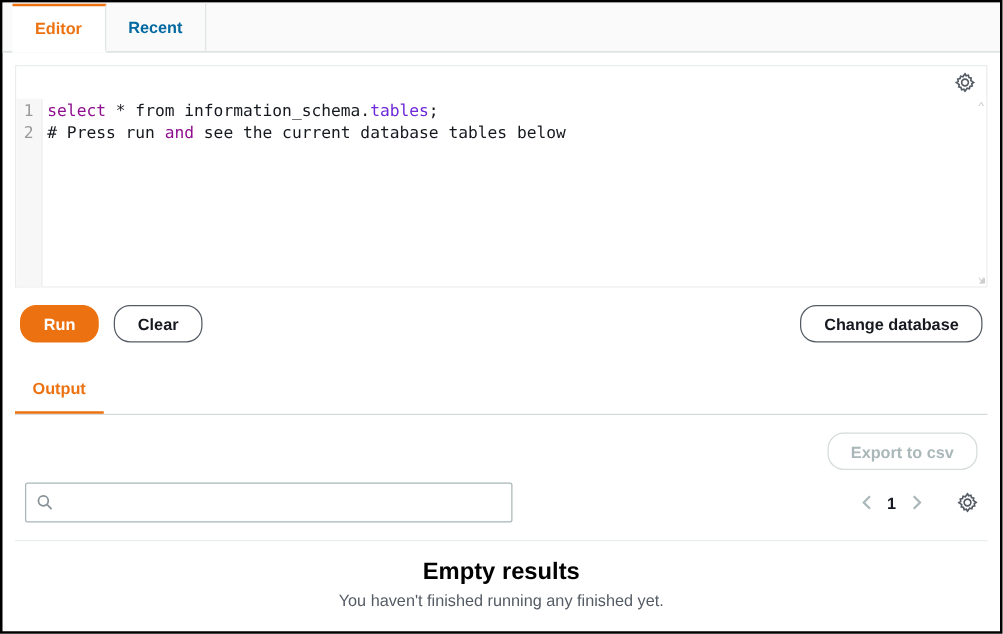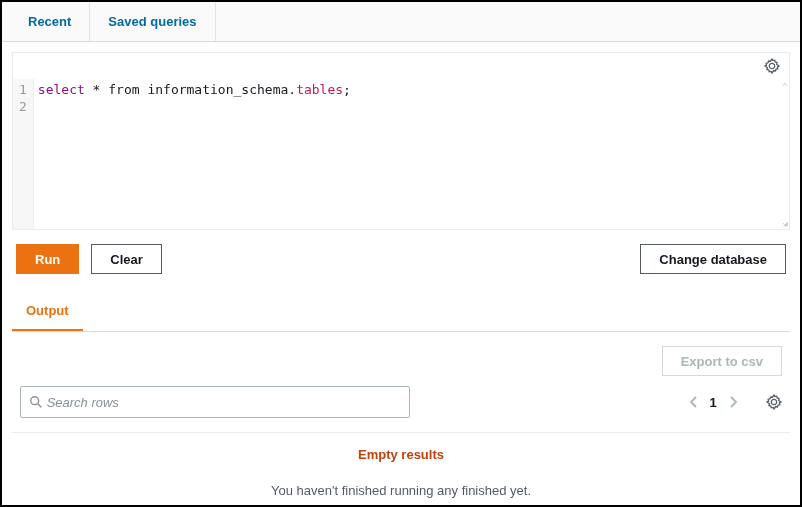--- a/index.html
+++ b/index.html
@@ -7,66 +7,66 @@
     .tabs{display:flex;align-items:stretch;border-bottom:1px solid #d5dbdb;background:#fafafa;height:40px;padding-left:8px}
     .tab{display:flex;align-items:center;padding:0 18px;font-weight:700;color:#0369a1;cursor:pointer;border-right:1px solid #e0e4e4}
     .tab.active{color:#ec7211;background:#fff;border-top:2px solid #ec7211;margin-top:0;border-bottom:2px solid #fff;position:relative;top:1px}
     .editor-wrap{position:relative;margin:10px 10px 0 10px;border:1px solid #eaeded}
     .gear-row{display:flex;justify-content:flex-end;padding:4px 8px}
     .gear-btn{width:18px;height:18px;display:flex;align-items:center;justify-content:center;cursor:pointer;color:#545b64}
     .code{display:flex;font-family:Consolas,Menlo,monospace;font-size:13px;background:#fff;height:150px;position:relative}
     .gutter{background:#f7f7f7;color:#999;text-align:right;padding:2px 6px 0 6px;user-select:none;line-height:17px;border-right:1px solid #eee}
     .lines{padding:2px 4px;line-height:17px;white-space:pre}
     .kw{color:#8f0e8f}
-    .ident{color:#be185d}
+    .ident{color:#6d28d9}
     .scroll-handle{position:absolute;right:1px;top:2px;color:#ccc;font-size:10px}
     .scroll-handle.bot{top:auto;bottom:2px}
     .corner{position:absolute;right:1px;bottom:1px;font-size:8px;color:#ccc}
     .btnrow{display:flex;align-items:center;padding:14px 14px;gap:12px}
-    .btn{height:30px;padding:0 18px;font-weight:700;border-radius:0;cursor:pointer;font-size:13px}
+    .btn{height:30px;padding:0 18px;font-weight:700;border-radius:13px;cursor:pointer;font-size:13px}
     .btn-primary{background:#ec7211;color:#fff;border:1px solid #ec7211}
     .btn-normal{background:#fff;color:#16191f;border:1px solid #545b64}
     .btn-disabled{background:#fff;color:#aab7b8;border:1px solid #d5dbdb;cursor:default}
     .spacer{flex:1}
     .outtabs{display:flex;align-items:stretch;border-bottom:1px solid #d5dbdb;margin:4px 10px;height:40px}
     .outtab{display:flex;align-items:center;padding:0 14px;font-weight:700;color:#ec7211;border-bottom:2px solid #ec7211}
     .resultbar{display:flex;align-items:center;justify-content:flex-end;padding:10px 18px;gap:8px}
     .searchrow{display:flex;align-items:center;padding:0 18px 14px 18px;gap:8px}
     .searchbox{display:flex;align-items:center;border:1px solid #aab7b8;border-radius:2px;height:32px;width:390px;padding:0 8px;color:#879196}
     .searchbox input{border:none;outline:none;flex:1;font-size:13px;color:#16191f;background:transparent}
     .searchbox input::placeholder{color:#879196;font-style:italic}
     .pager{display:flex;align-items:center;gap:10px;color:#879196;margin-left:auto}
     .pager .pg{font-weight:700;color:#16191f}
     .empty{padding:14px 0 24px 0;text-align:center;border-top:1px solid #eaeded;margin:0 10px}
-    .empty h4{font-size:13px;font-weight:700;color:#c2410c;margin-bottom:21px}
+    .empty h4{font-size:19px;font-weight:700;color:#000000;margin-bottom:4px}
     .empty p{color:#545b64}
     svg{display:block}
   </style>
 </head>
 <body>
 
 <div class="tabs">
+  <div class="tab active">Editor</div>
   <div class="tab">Recent</div>
-  <div class="tab">Saved queries</div>
 </div>
 
 <div class="editor-wrap">
   <div class="gear-row">
     <div class="gear-btn">
       <svg width="16" height="16" viewBox="0 0 16 16">
           <path fill="none" stroke="currentColor" stroke-width="1.3" d="M8 5.3A2.7 2.7 0 1 0 8 10.7 2.7 2.7 0 1 0 8 5.3M8 1l.9 1.6 1.8-.4.5 1.8 1.8.5-.4 1.8L15 8l-1.6.9.4 1.8-1.8.5-.5 1.8-1.8-.4L8 15l-.9-1.6-1.8.4-.5-1.8-1.8-.5.4-1.8L1 8l1.6-.9-.4-1.8 1.8-.5.5-1.8 1.8.4z"></path>
         </svg>
     </div>
   </div>
   <div class="code">
     <div class="gutter">
         <div>1</div>
         <div>2</div>
       </div>
-    <div class="lines"><div><span class="kw">select</span><span> * from information_schema.</span><span class="ident">tables</span><span>;</span></div></div>
+    <div class="lines"><div><span class="kw">select</span><span> * from information_schema.</span><span class="ident">tables</span><span>;</span></div><div><span># Press run </span><span class="kw">and</span><span> see the current database tables below</span></div></div>
     <div class="scroll-handle">⌃</div>
     <div class="scroll-handle bot">⌄</div>
     <div class="corner">◢</div>
   </div>
 </div>
 
 <div class="btnrow">
   <button class="btn btn-primary">Run</button>
   <button class="btn btn-normal">Clear</button>
   <div class="spacer"></div>
@@ -81,21 +81,20 @@
   <button class="btn btn-disabled">Export to csv</button>
 </div>
 
 <div class="searchrow">
   <div class="searchbox">
     <svg width="14" height="14" viewBox="0 0 16 16">
         <circle cx="6.5" cy="6.5" r="4.5" fill="none" stroke="#879196" stroke-width="1.6"></circle>
         <line x1="10" y1="10" x2="14" y2="14" stroke="#879196" stroke-width="1.6"></line>
       </svg>
     &nbsp;
-    <input placeholder="Search rows" style="">
   </div>
   <div class="pager">
     <span>
         <svg width="12" height="12" viewBox="0 0 12 12">
           <path d="M8 1 3 6l5 5" fill="none" stroke="#aab7b8" stroke-width="1.8"></path>
         </svg>
       </span>
     <span class="pg">1</span>
     <span>
         <svg width="12" height="12" viewBox="0 0 12 12">

